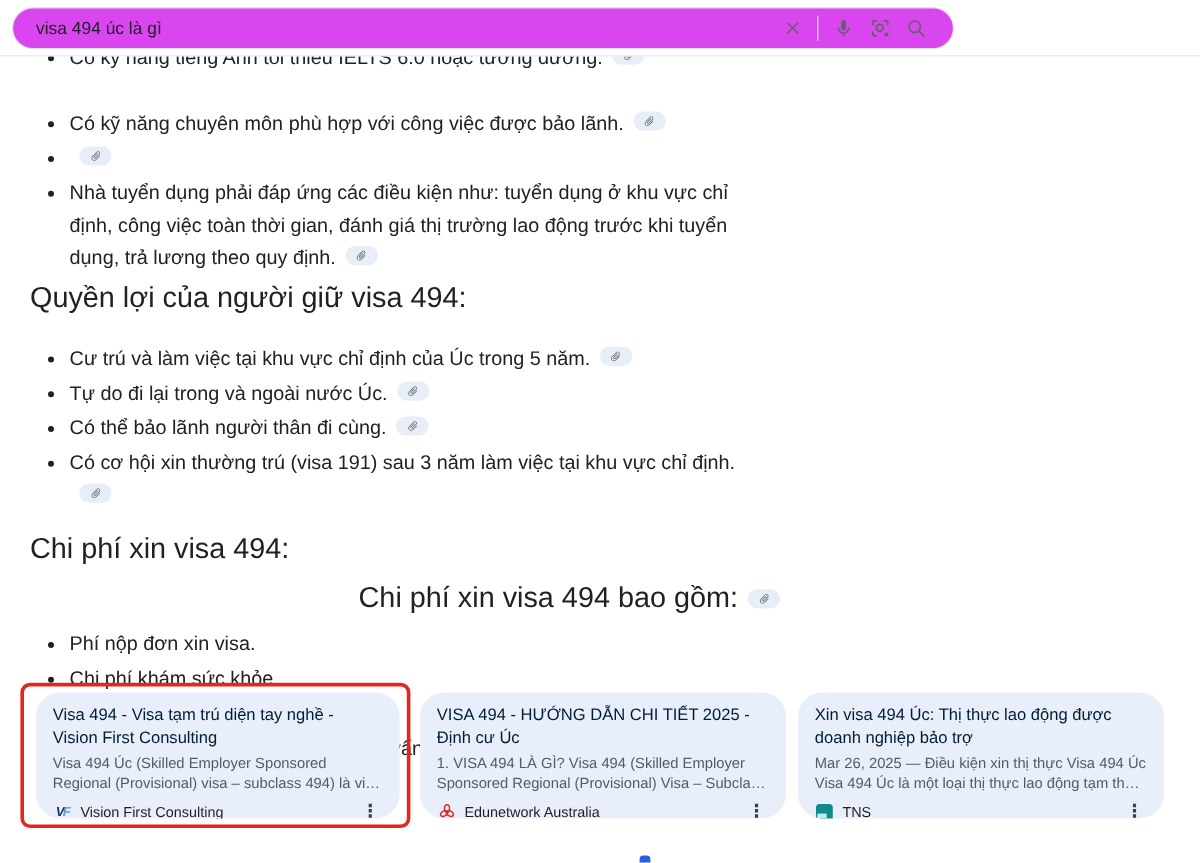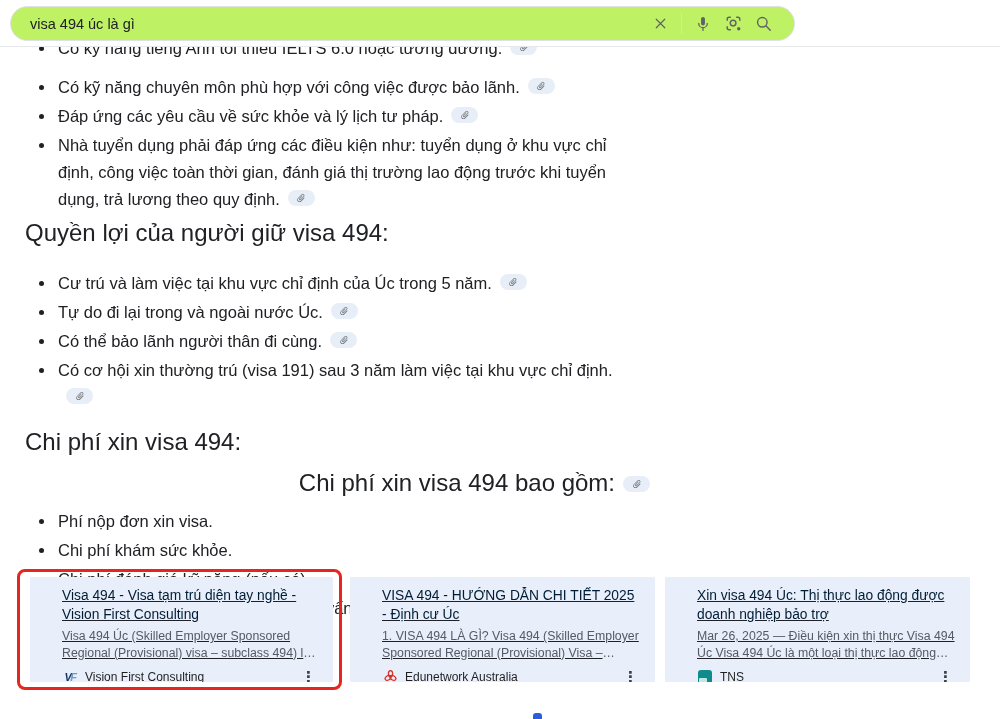--- a/index.html
+++ b/index.html
@@ -11,42 +11,42 @@
     color:#202124;
   }
 
   
   .header {
     position:absolute; top:0; left:0; width:1000px; height:47px;
     background:#ffffff; border-bottom:1px solid #e6e8ea; z-index:10;
   }
   .searchbar {
     position:absolute; top:6px; left:10px; width:785px; height:35px;
-    background:#bef264; border:1px solid #dfe1e5; border-radius:18px;
+    background:#d946ef; border:1px solid #dfe1e5; border-radius:18px;
     display:flex; align-items:center; padding:0 16px 0 19px;
   }
   .search-input {
     flex:1; border:none; outline:none; background:transparent;
     font-family:inherit; font-size:14.5px; color:#202124; padding:0;
   }
   .sb-btn {
     width:30px; height:30px; display:flex; align-items:center; justify-content:center;
     cursor:pointer; flex:0 0 auto;
   }
   .sb-divider { width:1px; height:21px; background:#dadce0; margin:0 6px; flex:0 0 auto; }
 
   
   .content { position:absolute; top:48px; left:25px; width:625px; z-index:1; }
   ul.blist { list-style:disc; margin:0; padding:0 0 0 31px; }
   ul.blist li {
     font-size:16.5px; line-height:27px; margin:0 0 2px 0; max-width:585px;
     padding-left:2px;
   }
   ul.first-list { margin-top:-13px; }
-  ul.first-list li:first-child { margin-bottom:12px; }
+  ul.first-list li:first-child { margin-bottom:28px; }
   .h2 {
     font-size:24px; line-height:28px; font-weight:400; color:#202124;
   }
   .h2.benefits { margin:6px 0 0 0; }
   .h2.cost { margin:17px 0 12px 0; }
   .h2.cost-sub { margin:13px 0 0 0;text-align:right; }
   ul.benefits-list { margin-top:23px; }
   ul.cost-list { margin-top:11px; }
 
   .chip {
@@ -57,21 +57,21 @@
   .chip svg { transform:rotate(45deg); display:block; }
 
   
   .cards { position:absolute; top:577px; left:0; width:1000px; height:110px; z-index:1; }
   .redbox {
     position:absolute; left:17px; top:-8px; width:325px; height:121px;
     border:3px solid #e5261f; border-radius:8px; z-index:3; pointer-events:none;
   }
   .card {
     position:absolute; top:0; height:105px; background:#e8eefa;
-    border-radius:1px; padding:9px 14px 8px 32px; overflow:hidden; cursor:pointer;text-decoration:underline;
+    border-radius:20px; padding:9px 14px 8px 14px; overflow:hidden; cursor:pointer;
   }
   .card.c1 { left:30px;  width:303px; }
   .card.c2 { left:350px; width:305px; }
   .card.c3 { left:665px; width:305px; }
   .card-title {
     font-size:13.8px; line-height:19px; color:#001d35; font-weight:400;
     max-height:38px; overflow:hidden;
     display:-webkit-box; -webkit-line-clamp:2; -webkit-box-orient:vertical;
   }
   .card-snippet {
@@ -141,21 +141,21 @@
     <li><span>Có kỹ năng tiếng Anh tối thiểu IELTS 6.0 hoặc tương đương.</span><span class="chip">
           <svg width="10" height="10" viewBox="0 0 24 24" fill="#5f6368">
             <path d="M16.5 6v11.5c0 2.21-1.79 4-4 4s-4-1.79-4-4V5c0-1.38 1.12-2.5 2.5-2.5s2.5 1.12 2.5 2.5v10.5c0 .55-.45 1-1 1s-1-.45-1-1V6H10v9.5c0 1.38 1.12 2.5 2.5 2.5s2.5-1.12 2.5-2.5V5c0-2.21-1.79-4-4-4S7 2.79 7 5v12.5c0 3.04 2.46 5.5 5.5 5.5s5.5-2.46 5.5-5.5V6h-1.5z"></path>
           </svg>
         </span></li>
     <li><span>Có kỹ năng chuyên môn phù hợp với công việc được bảo lãnh.</span><span class="chip">
           <svg width="10" height="10" viewBox="0 0 24 24" fill="#5f6368">
             <path d="M16.5 6v11.5c0 2.21-1.79 4-4 4s-4-1.79-4-4V5c0-1.38 1.12-2.5 2.5-2.5s2.5 1.12 2.5 2.5v10.5c0 .55-.45 1-1 1s-1-.45-1-1V6H10v9.5c0 1.38 1.12 2.5 2.5 2.5s2.5-1.12 2.5-2.5V5c0-2.21-1.79-4-4-4S7 2.79 7 5v12.5c0 3.04 2.46 5.5 5.5 5.5s5.5-2.46 5.5-5.5V6h-1.5z"></path>
           </svg>
         </span></li>
-    <li><span>Đáp ứng các yêu cầu về sức khỏe và lý lịch tư pháp.</span><span class="chip">
+    <li><span class="chip">
           <svg width="10" height="10" viewBox="0 0 24 24" fill="#5f6368">
             <path d="M16.5 6v11.5c0 2.21-1.79 4-4 4s-4-1.79-4-4V5c0-1.38 1.12-2.5 2.5-2.5s2.5 1.12 2.5 2.5v10.5c0 .55-.45 1-1 1s-1-.45-1-1V6H10v9.5c0 1.38 1.12 2.5 2.5 2.5s2.5-1.12 2.5-2.5V5c0-2.21-1.79-4-4-4S7 2.79 7 5v12.5c0 3.04 2.46 5.5 5.5 5.5s5.5-2.46 5.5-5.5V6h-1.5z"></path>
           </svg>
         </span></li>
     <li><span>Nhà tuyển dụng phải đáp ứng các điều kiện như: tuyển dụng ở khu vực chỉ định, công việc toàn thời gian, đánh giá thị trường lao động trước khi tuyển dụng, trả lương theo quy định.</span><span class="chip">
           <svg width="10" height="10" viewBox="0 0 24 24" fill="#5f6368">
             <path d="M16.5 6v11.5c0 2.21-1.79 4-4 4s-4-1.79-4-4V5c0-1.38 1.12-2.5 2.5-2.5s2.5 1.12 2.5 2.5v10.5c0 .55-.45 1-1 1s-1-.45-1-1V6H10v9.5c0 1.38 1.12 2.5 2.5 2.5s2.5-1.12 2.5-2.5V5c0-2.21-1.79-4-4-4S7 2.79 7 5v12.5c0 3.04 2.46 5.5 5.5 5.5s5.5-2.46 5.5-5.5V6h-1.5z"></path>
           </svg>
         </span></li>
   </ul>

